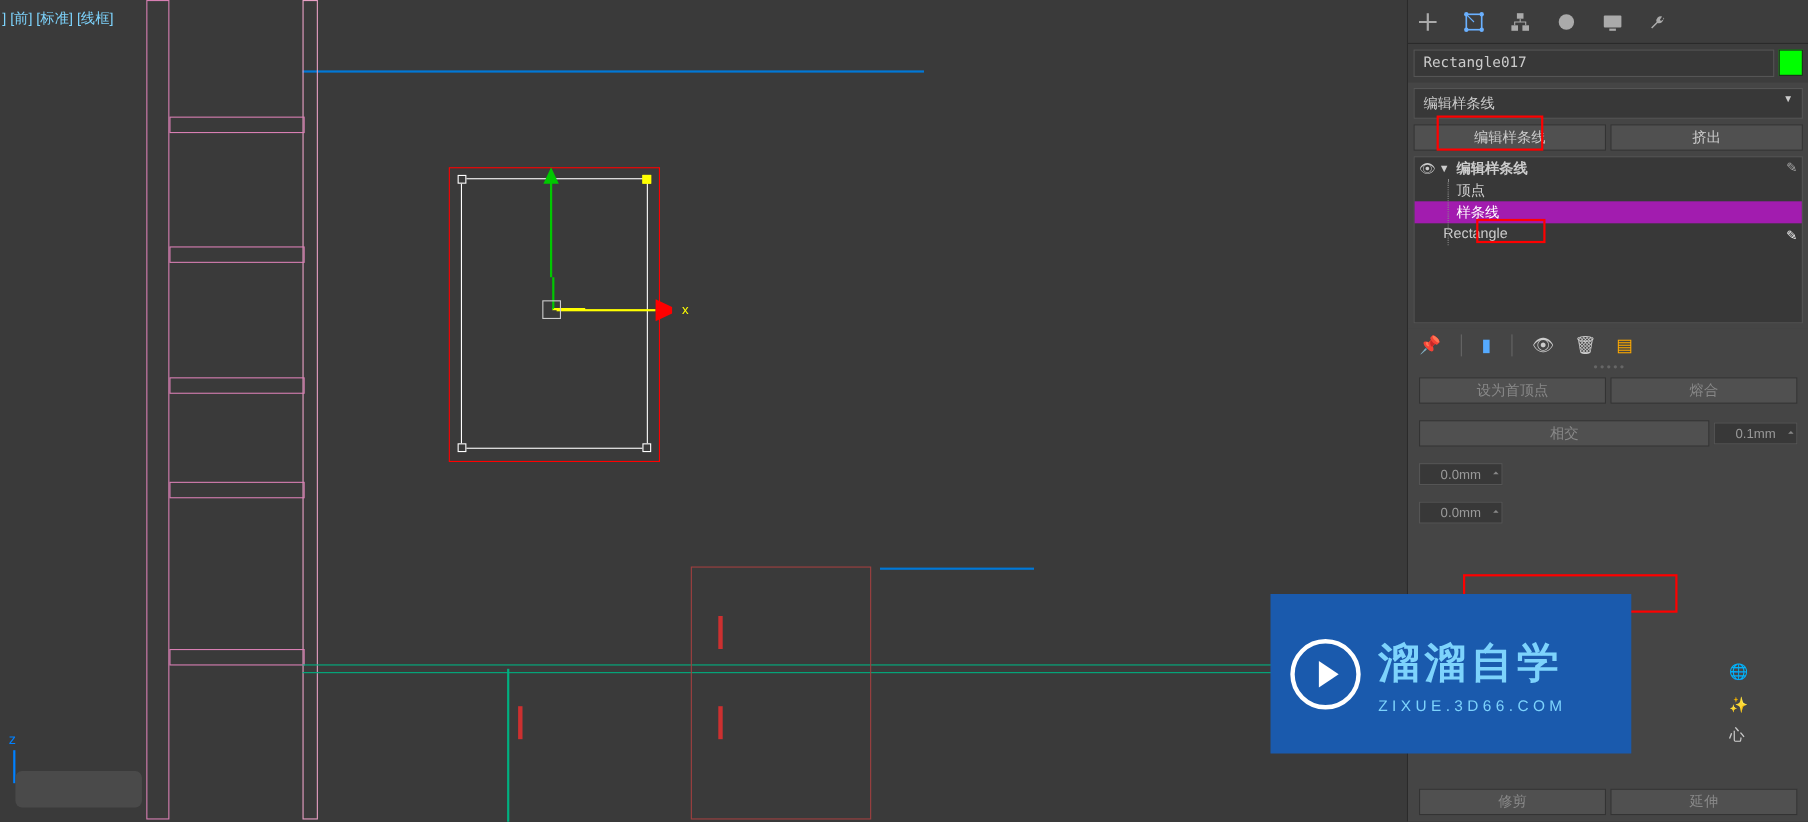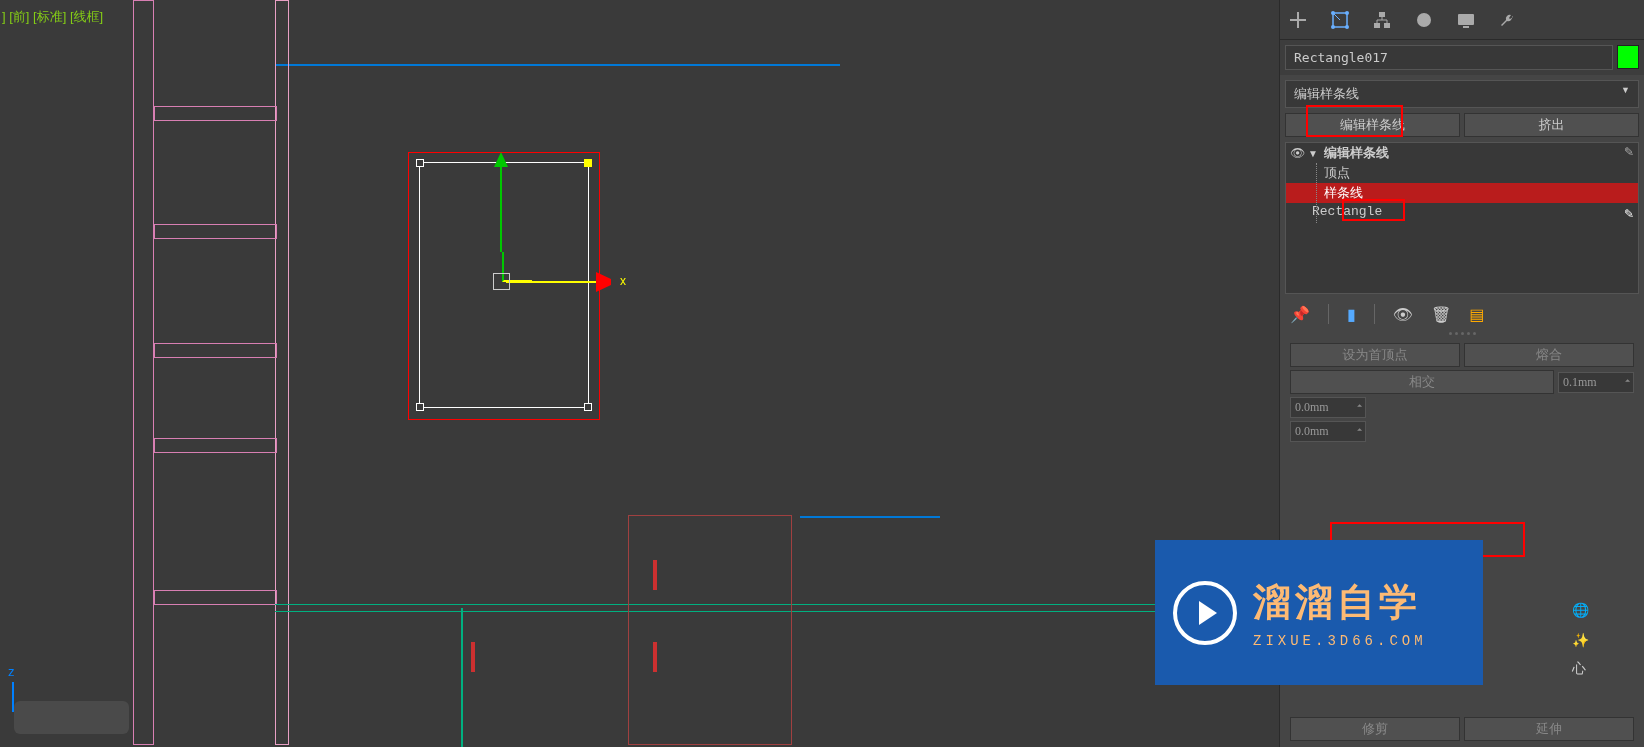--- a/index.html
+++ b/index.html
@@ -1,19 +1,19 @@
 <!DOCTYPE html>
 <html><head>
   <meta charset="utf-8">
   <style>
     * { box-sizing: border-box; margin: 0; padding: 0; }
     body { font-family: 'Microsoft YaHei', Arial, sans-serif; background: #3a3a3a; color: #ccc; overflow: hidden; width: 1644px; height: 747px; position: relative; }
     
     .viewport { position: absolute; left: 0; top: 0; width: 1280px; height: 747px; background: #3a3a3a; }
-    .viewport-label { position: absolute; top: 8px; left: 2px; font-size: 13px; color: #84cc16; }
+    .viewport-label { position: absolute; top: 8px; left: 2px; font-size: 13px; color: #7dd3fc; }
     
     .coord-z { position: absolute; left: 12px; bottom: 65px; z-index: 0; }
     .coord-z-line { width: 2px; height: 30px; background: #0080ff; position: absolute; }
     .coord-z-label { position: absolute; top: -18px; left: -4px; color: #0080ff; font-size: 13px; }
     
     .vp-cube { position: absolute; left: 14px; bottom: 13px; width: 115px; height: 33px; background: #4a4a4a; border-radius: 6px; }
     
     
     .rect-box { position: absolute; border: 1px solid; }
     .sel-outer { left: 408px; top: 152px; width: 192px; height: 268px; border-color: #ff0000; }
@@ -66,46 +66,46 @@
     .dropdown { margin: 5px; background: #383838; border: 1px solid #555; padding: 4px 8px; color: #ccc; font-size: 13px; position: relative; }
     .dropdown::after { content: '▼'; position: absolute; right: 8px; font-size: 9px; }
     
     .btn-row { display: flex; gap: 4px; padding: 0 5px; position: relative; }
     .btn { flex: 1; background: #505050; border: 1px solid #333; padding: 2px; text-align: center; font-size: 13px; color: #ccc; }
     .btn.disabled { color: #888; }
     .hl-box1 { position: absolute; left: 26px; top: -8px; width: 97px; height: 32px; border: 2px solid #ff0000; pointer-events: none; }
     
     .stack { margin: 5px; background: #383838; border: 1px solid #555; height: 152px; position: relative; }
     .stack-item { display: flex; align-items: center; padding: 1px 4px; font-size: 13px; color: #ccc; }
-    .stack-item.selected { background: #b91c1c; color: #fff; }
+    .stack-item.selected { background: #a21caf; color: #fff; }
     .stack-eye { width: 18px; font-size: 12px; }
     .stack-tri { width: 16px; font-size: 10px; }
     .stack-bold { font-weight: bold; }
     .stack-sub { padding-left: 38px; }
     .stack-dots { position: absolute; left: 30px; top: 20px; height: 60px; border-left: 1px dotted #888; }
     .hl-box2 { position: absolute; left: 56px; top: 56px; width: 63px; height: 22px; border: 2px solid #ff0000; pointer-events: none; }
     .edit-icon { position: absolute; right: 4px; top: 2px; color: #aaa; font-size: 12px; }
     
     .row-icons { display: flex; align-items: center; gap: 18px; padding: 5px 10px; background: #454545; }
     .row-icons .sep { width: 1px; height: 20px; background: #666; }
     
     .grip { height: 8px; display: flex; justify-content: center; align-items: center; gap: 3px; }
     .grip span { width: 3px; height: 3px; background: #666; border-radius: 50%; }
     
     .param { padding: 6px 10px; }
-    .prow { display: flex; gap: 4px; margin-bottom: 3px; align-items: center; }
+    .prow { display: flex; gap: 4px; margin-bottom: 15px; align-items: center; }
     .prow .btn { flex: 1; padding: 2px 4px; }
-    .spinner { width: 76px; background: #383838; border: 1px solid #555; padding: 2px 4px; font-size: 12px; color: #999; font-family: Liberation Serif, serif; text-align: left; position: relative; }
+    .spinner { width: 76px; background: #383838; border: 1px solid #555; padding: 2px 15px; font-size: 12px; color: #999; font-family: Liberation Sans, sans-serif; text-align: center; position: relative; }
     .spinner::after { content: '◂'; position: absolute; right: 2px; transform: rotate(90deg) scaleX(0.5); font-size: 10px; color: #888; }
     .hl-box3 { position: absolute; left: 1330px; top: 522px; width: 195px; height: 35px; border: 2px solid #ff0000; pointer-events: none; z-index: 5; }
     
     .watermark { position: absolute; left: 1155px; top: 540px; width: 328px; height: 145px; background: #1a5aad; display: flex; align-items: center; padding: 0 18px; gap: 16px; z-index: 10; }
     .wm-icon { width: 64px; height: 64px; border: 4px solid #fff; border-radius: 50%; display: flex; align-items: center; justify-content: center; }
     .wm-play { border-left: 18px solid #fff; border-top: 12px solid transparent; border-bottom: 12px solid transparent; margin-left: 5px; }
-    .wm-text { color: #fdba74; font-family: Liberation Mono, monospace; }
+    .wm-text { color: #7dd3fc; }
     .wm-title { font-size: 38px; font-weight: bold; letter-spacing: 4px; }
     .wm-sub { font-size: 14px; letter-spacing: 4px; margin-top: 5px; }
     
     .side-icon { position: absolute; right: 52px; width: 20px; height: 20px; font-size: 14px; color: #ccc; }
   </style>
 </head>
 <body>
 
 <div class="viewport">
   <div class="viewport-label">] [前] [标准] [线框]</div>
@@ -214,21 +214,21 @@
   <div class="stack">
     <div class="stack-item">
         <span class="stack-eye">👁</span>
         <span class="stack-tri">▼</span>
         <span class="stack-bold">编辑样条线</span>
         <span class="edit-icon">✎</span>
       </div>
     <div class="stack-dots"></div>
     <div class="stack-item stack-sub">顶点</div>
     <div class="stack-item stack-sub selected">样条线</div>
-    <div class="stack-item" style="padding-left:26px;font-family:Liberation Mono, monospace">Rectangle</div>
+    <div class="stack-item" style="padding-left:26px;font-family:Liberation Sans, sans-serif">Rectangle</div>
     <div class="hl-box2"></div>
     <span style="position:absolute;right:4px;top:64px;color:#fff;font-size:12px">✎</span>
   </div>
 
   <div class="row-icons">
     <span>📌</span>
       <span class="sep"></span>
     <span style="color:#5af">▮</span>
       <span class="sep"></span>
     <span>👁</span>

